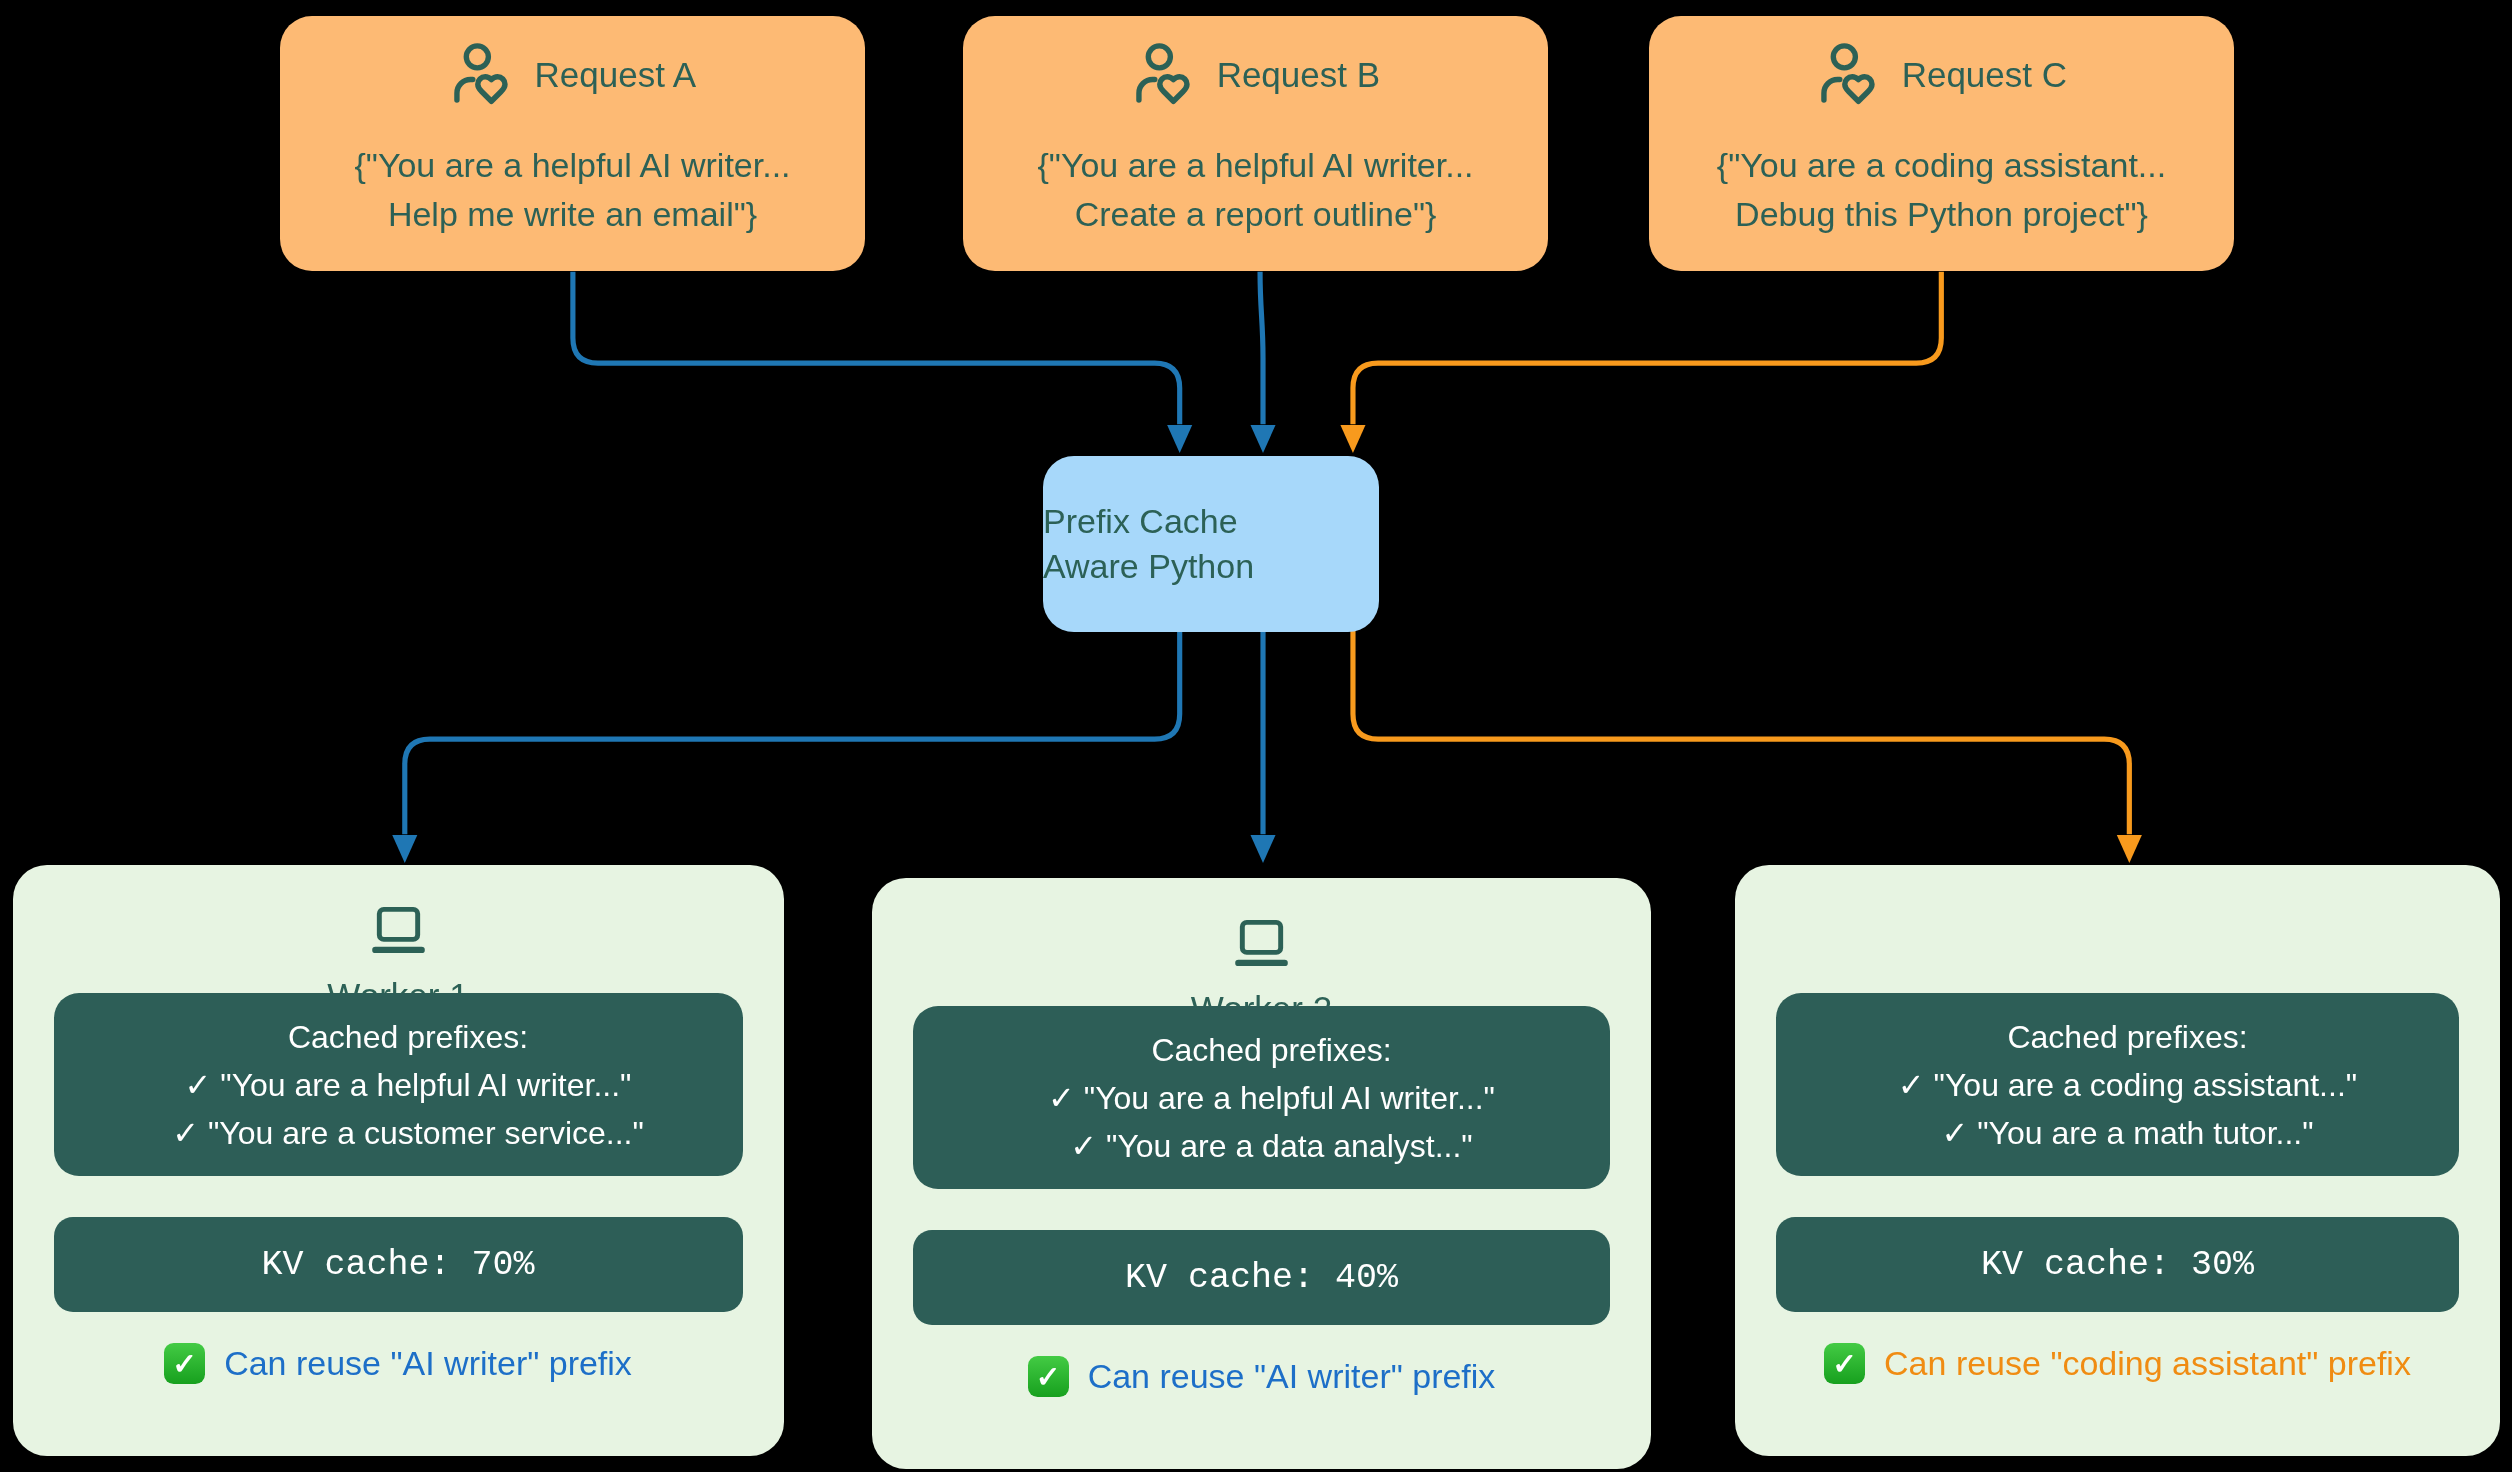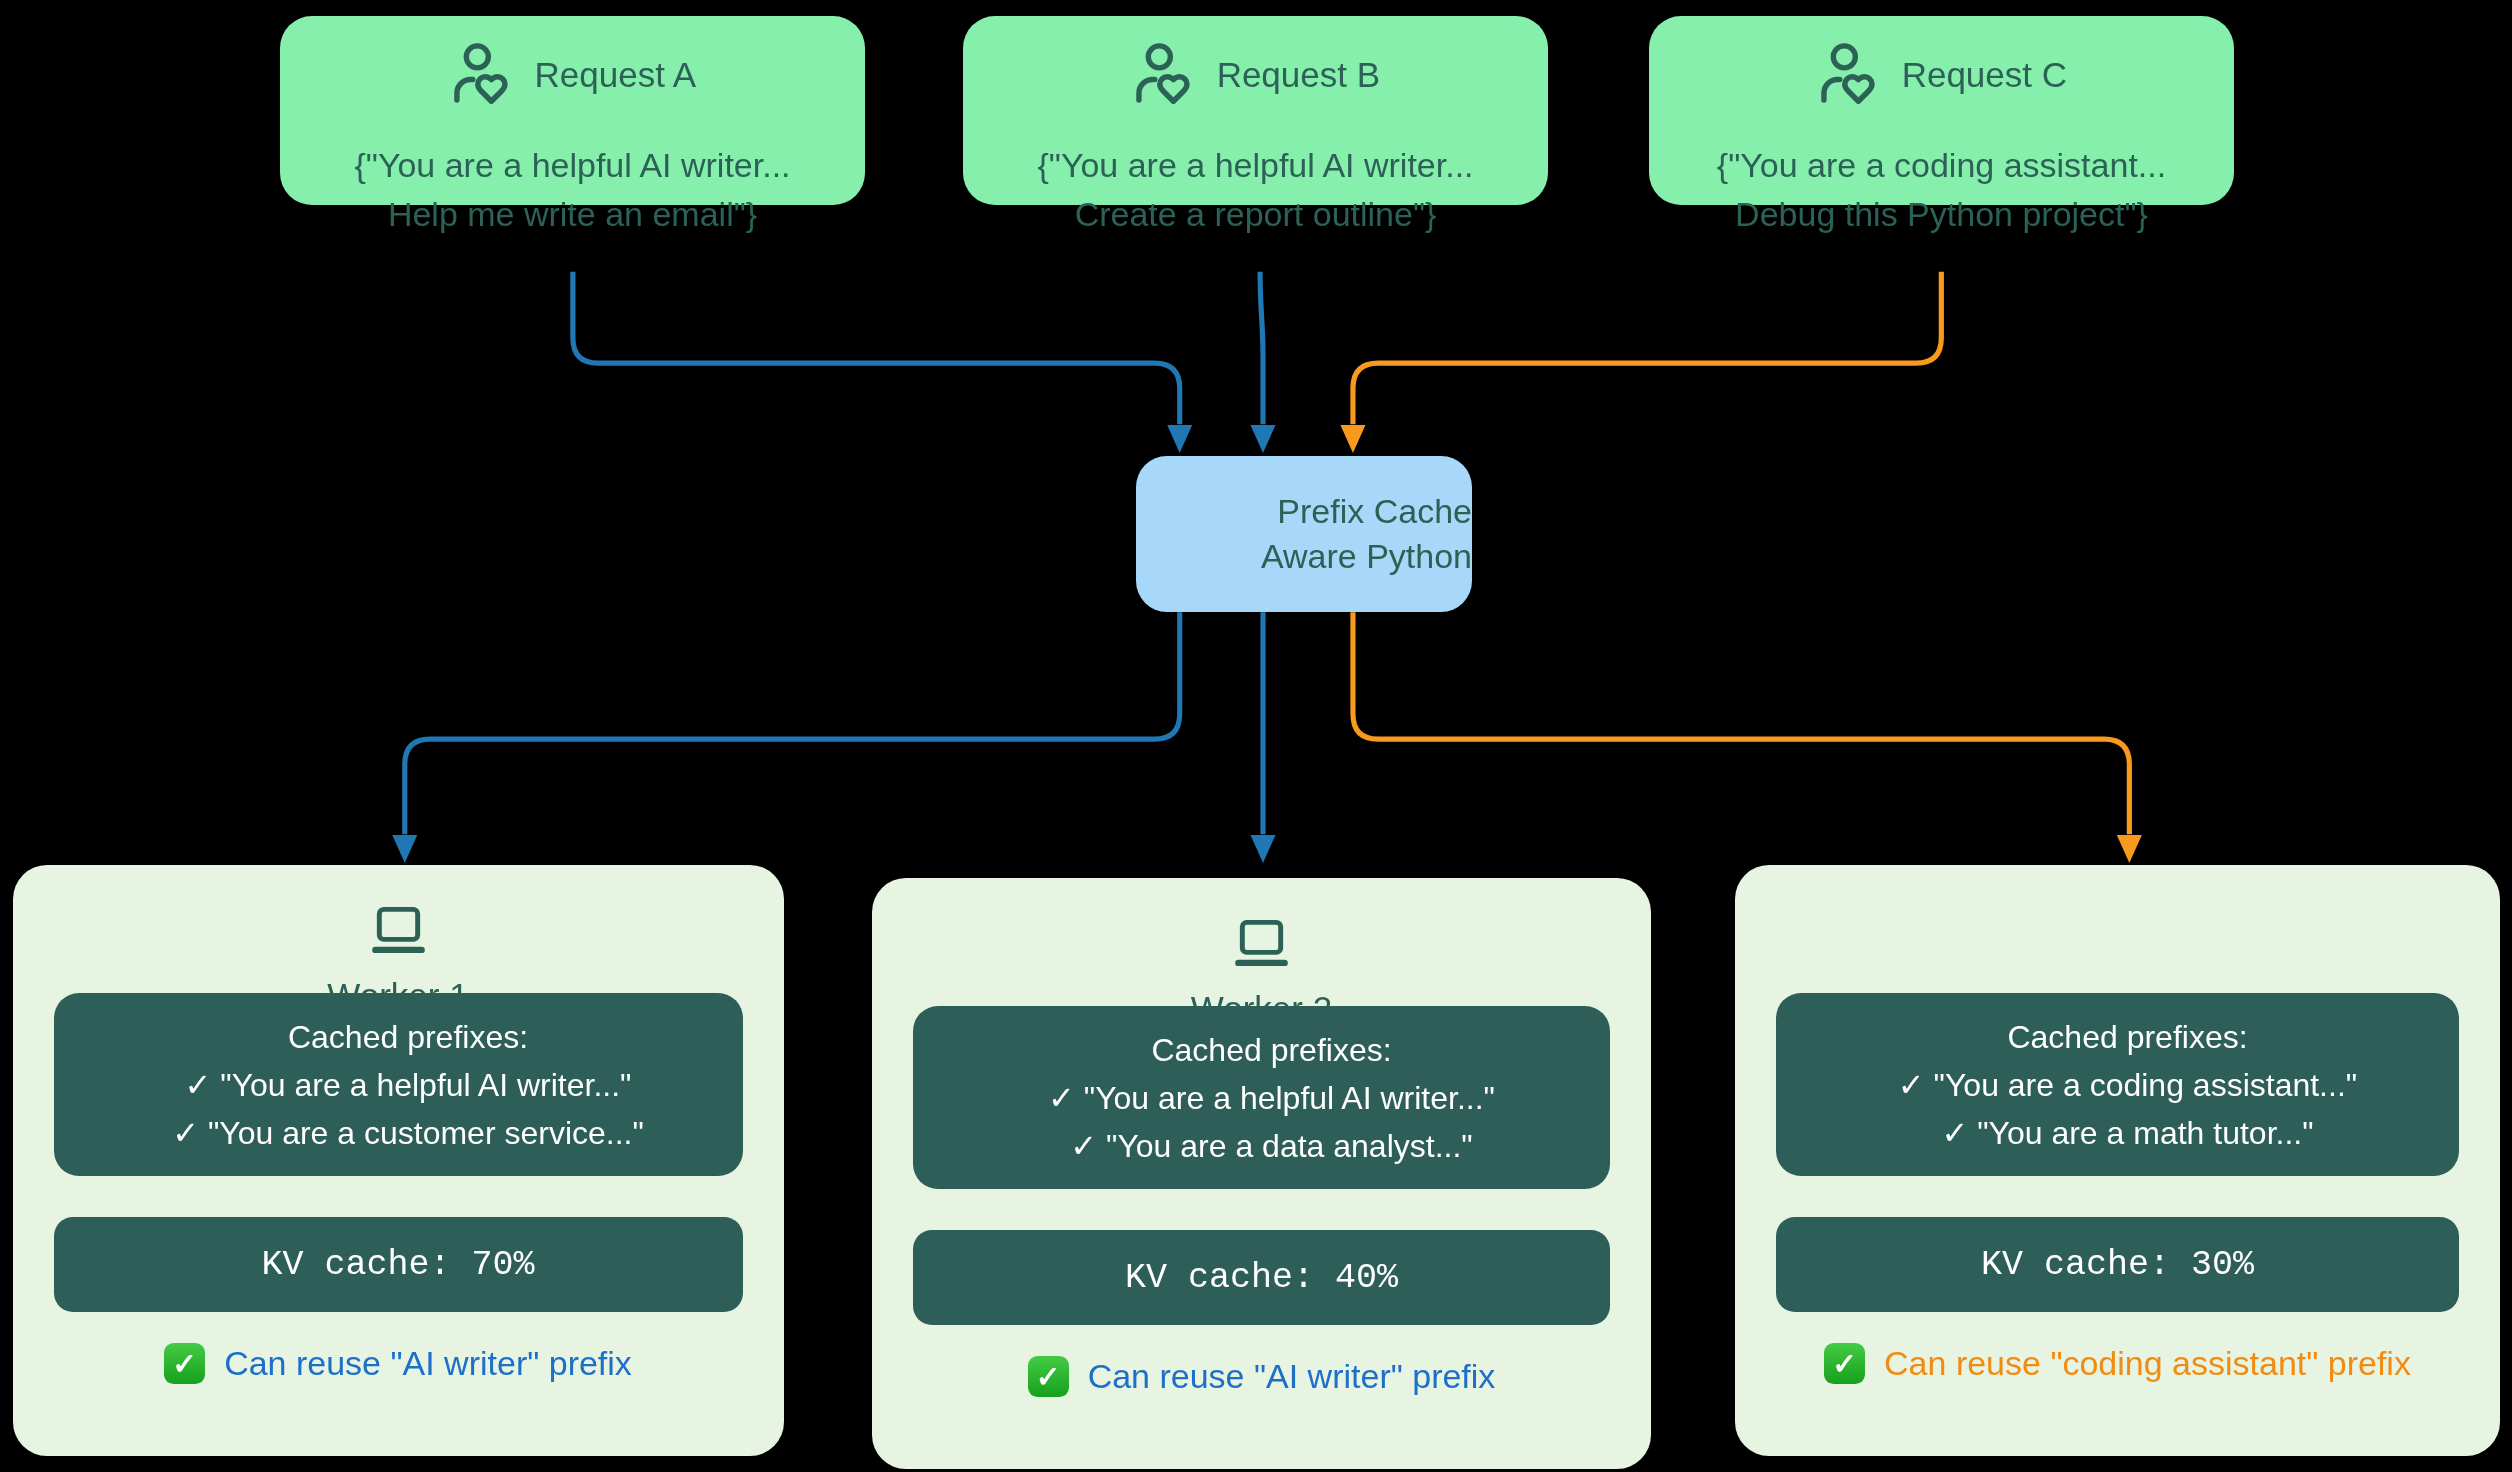--- a/index.html
+++ b/index.html
@@ -5,38 +5,38 @@
   html,body{margin:0;padding:0;background:#000;}
   .stage{
     position:relative;width:2512px;height:1473px;background:#000;
     font-family:"Liberation Sans",sans-serif;overflow:hidden;
   }
   .edges{position:absolute;left:0;top:0;width:2512px;height:1473px;}
 
   .node{position:absolute;box-sizing:border-box;}
 
   
-  .request{width:585px;height:189px;background:#86efac;border-radius:32px;color:#2c6156;}
+  .request{width:585px;height:255px;background:#fdba74;border-radius:32px;color:#2c6156;}
   #reqA{left:280px;top:16px;}
   #reqB{left:963px;top:16px;}
   #reqC{left:1649px;top:16px;}
   .request .title{
     position:absolute;top:25px;left:0;right:0;
     display:flex;align-items:center;justify-content:center;gap:17.7px;
     font-size:35px;
   }
   .request .body{
     position:absolute;top:125px;left:0;right:0;text-align:center;
     font-size:34px;line-height:49px;white-space:nowrap;
   }
 
   
   .router{
-    left:1136px;top:456px;width:336px;height:156px;background:#a7d8fa;border-radius:31px;
-    color:#2c6156;display:flex;flex-direction:column;align-items:flex-end;justify-content:center;
+    left:1043px;top:456px;width:336px;height:176px;background:#a7d8fa;border-radius:31px;
+    color:#2c6156;display:flex;flex-direction:column;align-items:flex-start;justify-content:center;
     font-size:34px;line-height:45px;text-align:center;
   }
 
   
   .worker{top:865px;height:591px;background:#e7f4e2;border-radius:34px;color:#2c6156;}
   #w1{left:12.5px;width:771px;}
   #w2{left:872px;width:779px;margin-top:13px;}
   #w3{left:1735px;width:765px;}
   .worker .wtitle{
     position:absolute;top:37px;left:0;right:0;

